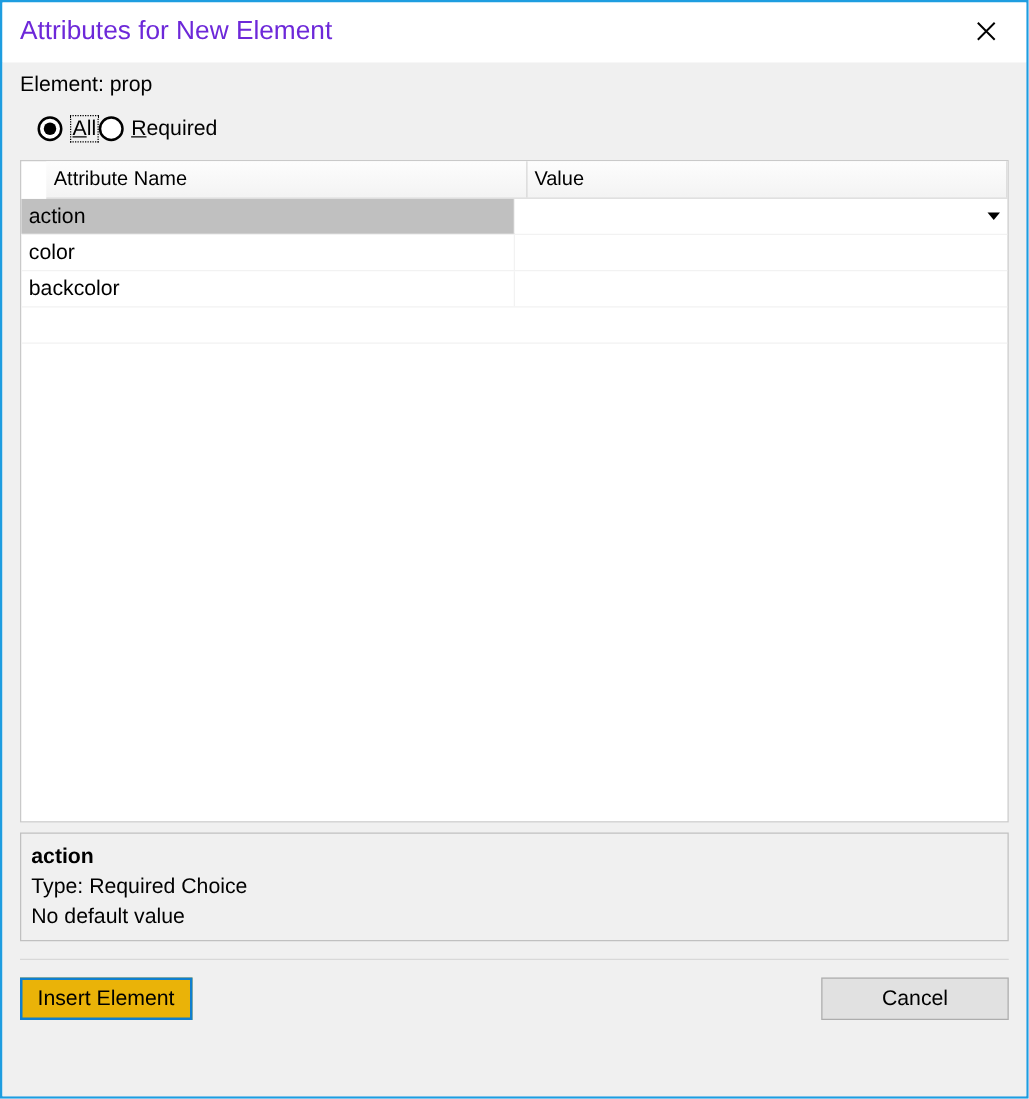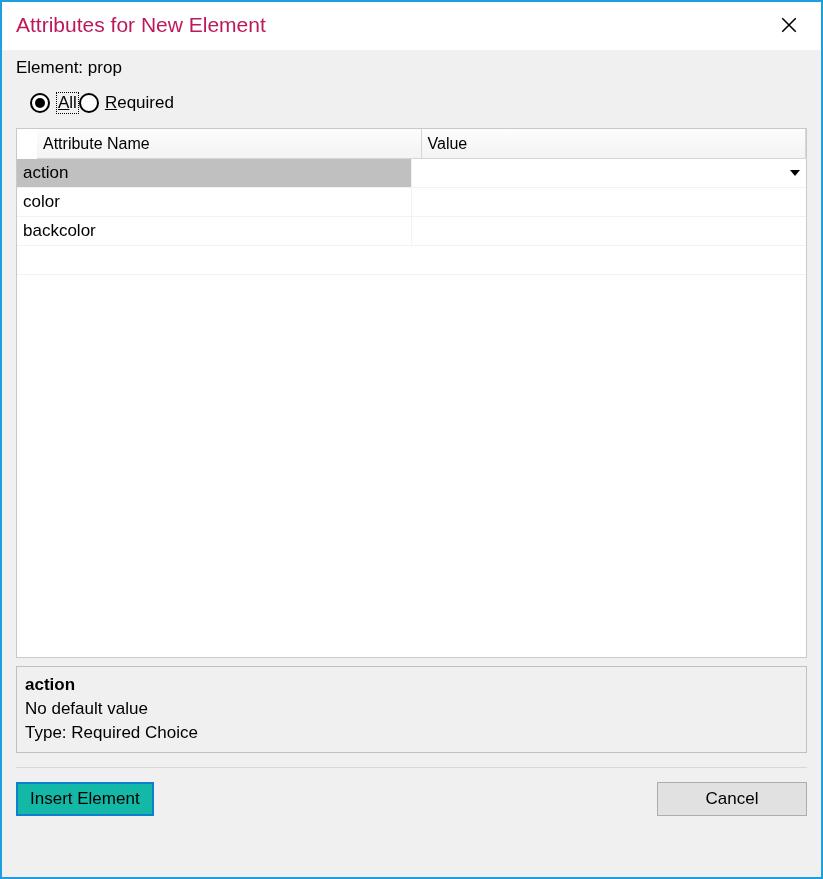--- a/index.html
+++ b/index.html
@@ -21,21 +21,21 @@
   .titlebar {
     display: flex;
     align-items: center;
     justify-content: space-between;
     padding: 8px 14px 10px 14px;
     background: #fff;
   }
   .titlebar-title {
     font-size: 21px;
     font-weight: 400;
-    color: #be185d;
+    color: #6d28d9;
   }
   .close-btn {
     width: 36px;
     height: 30px;
     display: flex;
     align-items: center;
     justify-content: center;
     cursor: pointer;
   }
   .close-btn svg { width: 18px; height: 18px; }
@@ -163,21 +163,21 @@
     border: 1px solid #adadad;
     background: #e1e1e1;
     font-size: 17px;
     display: flex;
     align-items: center;
     justify-content: center;
     cursor: pointer;
   }
   .btn.primary {
     border: 2px solid #0f7fcf;
-    background: #14b8a6;
+    background: #eab308;
     padding: 0 12px;
     min-width: 0;
   }
 </style>
 </head>
 <body>
 
 <div class="dialog">
 
   <div class="titlebar">
@@ -225,22 +225,22 @@
             <div class="cell cell-value"></div>
           </div>
           <div class="row">
             <div class="cell cell-value"></div>
           </div>
         </div>
     </div>
 
     <div class="detail-panel">
       <div class="attr-name">action</div>
+      <div>Type: Required Choice</div>
       <div>No default value</div>
-      <div>Type: Required Choice</div>
     </div>
 
     <div class="separator"></div>
 
     <div class="button-row">
       <div class="btn primary">Insert Element</div>
       <div class="btn">Cancel</div>
     </div>
 
   </div>

